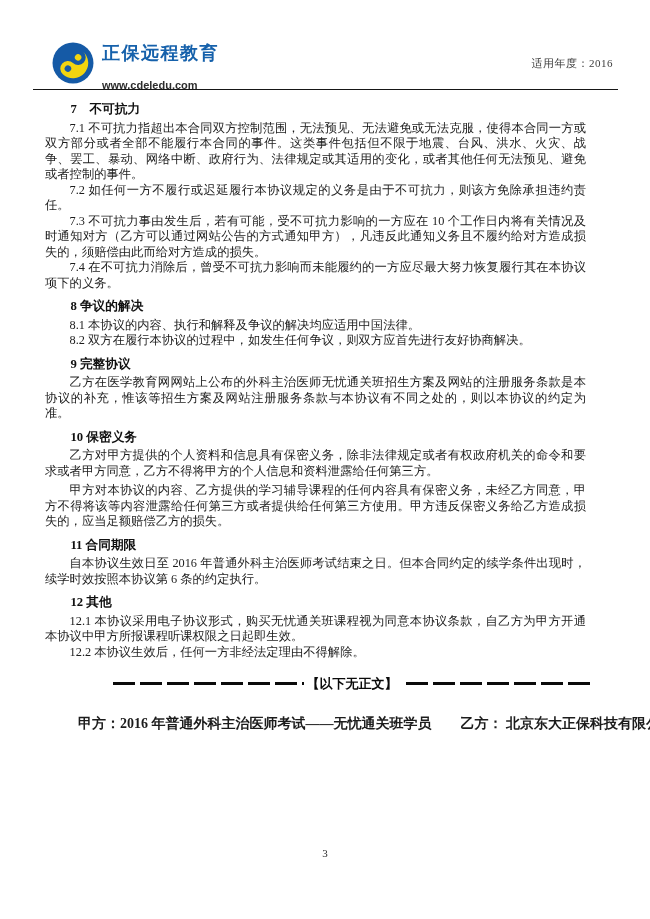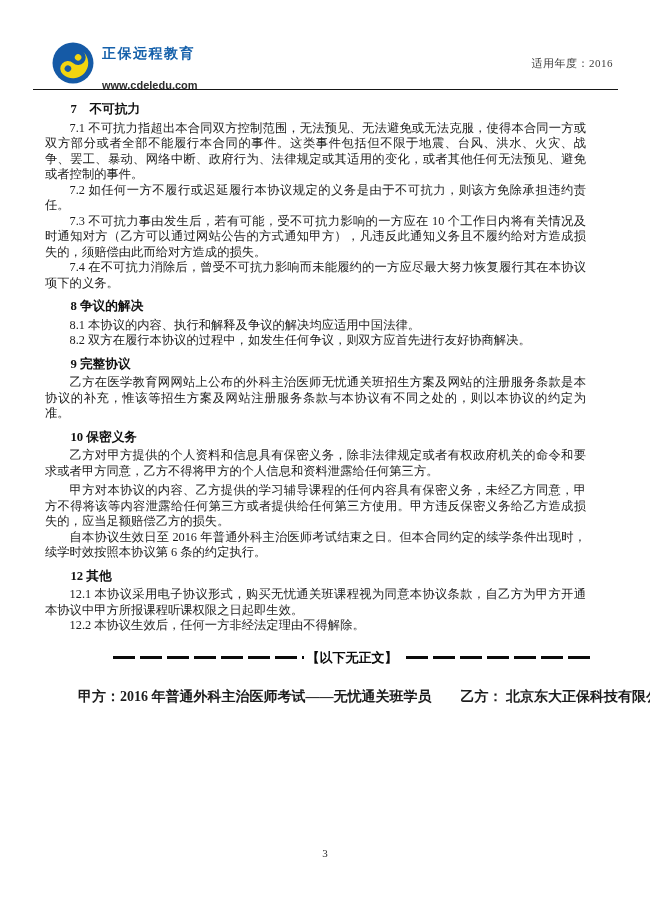--- a/index.html
+++ b/index.html
@@ -7,21 +7,21 @@
     width:650px;height:919px;background:#ffffff;position:relative;overflow:hidden;
     font-family:"Liberation Serif","DejaVu Serif",serif;color:#1c1c1c;
   }
   
   .header{position:relative;height:91px;}
   .logo{position:absolute;left:52px;top:42px;display:flex;align-items:flex-start;}
   .logo-mark{width:42px;height:42px;display:block;}
   .logo-text{margin-left:8px;display:flex;flex-direction:column;}
   .logo-title{
     font-family:"Liberation Sans","DejaVu Sans",sans-serif;
-    font-weight:bold;font-size:14px;line-height:22px;color:#1661ab;letter-spacing:1.5px;
+    font-weight:bold;font-size:18px;line-height:22px;color:#1661ab;letter-spacing:1.5px;
   }
   .logo-url{
     font-family:"Liberation Sans","DejaVu Sans",sans-serif;
     font-weight:bold;font-size:11px;line-height:14px;color:#2e2e2e;margin-top:14px;
   }
   .year{
     position:absolute;right:37px;top:56px;
     font-family:Liberation Serif, serif;
     font-size:11px;color:#3d3d3d;letter-spacing:0.5px;
   }
@@ -96,20 +96,21 @@
   <p>8.1 本协议的内容、执行和解释及争议的解决均应适用中国法律。</p>
   <p>8.2 双方在履行本协议的过程中，如发生任何争议，则双方应首先进行友好协商解决。</p>
 
   <div class="sec-heading">9 完整协议</div>
   <p>乙方在医学教育网网站上公布的外科主治医师无忧通关班招生方案及网站的注册服务条款是本协议的补充，惟该等招生方案及网站注册服务条款与本协议有不同之处的，则以本协议的约定为准。</p>
 
   <div class="sec-heading">10 保密义务</div>
   <p>乙方对甲方提供的个人资料和信息具有保密义务，除非法律规定或者有权政府机关的命令和要求或者甲方同意，乙方不得将甲方的个人信息和资料泄露给任何第三方。</p>
   <p class="spaced">甲方对本协议的内容、乙方提供的学习辅导课程的任何内容具有保密义务，未经乙方同意，甲方不得将该等内容泄露给任何第三方或者提供给任何第三方使用。甲方违反保密义务给乙方造成损失的，应当足额赔偿乙方的损失。</p>
 
+  <div class="sec-heading">11 合同期限</div>
   <p>自本协议生效日至 2016 年普通外科主治医师考试结束之日。但本合同约定的续学条件出现时，续学时效按照本协议第 6 条的约定执行。</p>
 
   <div class="sec-heading">12 其他</div>
   <p>12.1 本协议采用电子协议形式，购买无忧通关班课程视为同意本协议条款，自乙方为甲方开通本协议中甲方所报课程听课权限之日起即生效。</p>
   <p>12.2 本协议生效后，任何一方非经法定理由不得解除。</p>
 
   <div class="divider">
     <span class="dash"></span>
     <span class="divider-label">【以下无正文】</span>
     <span class="dash right"></span>

